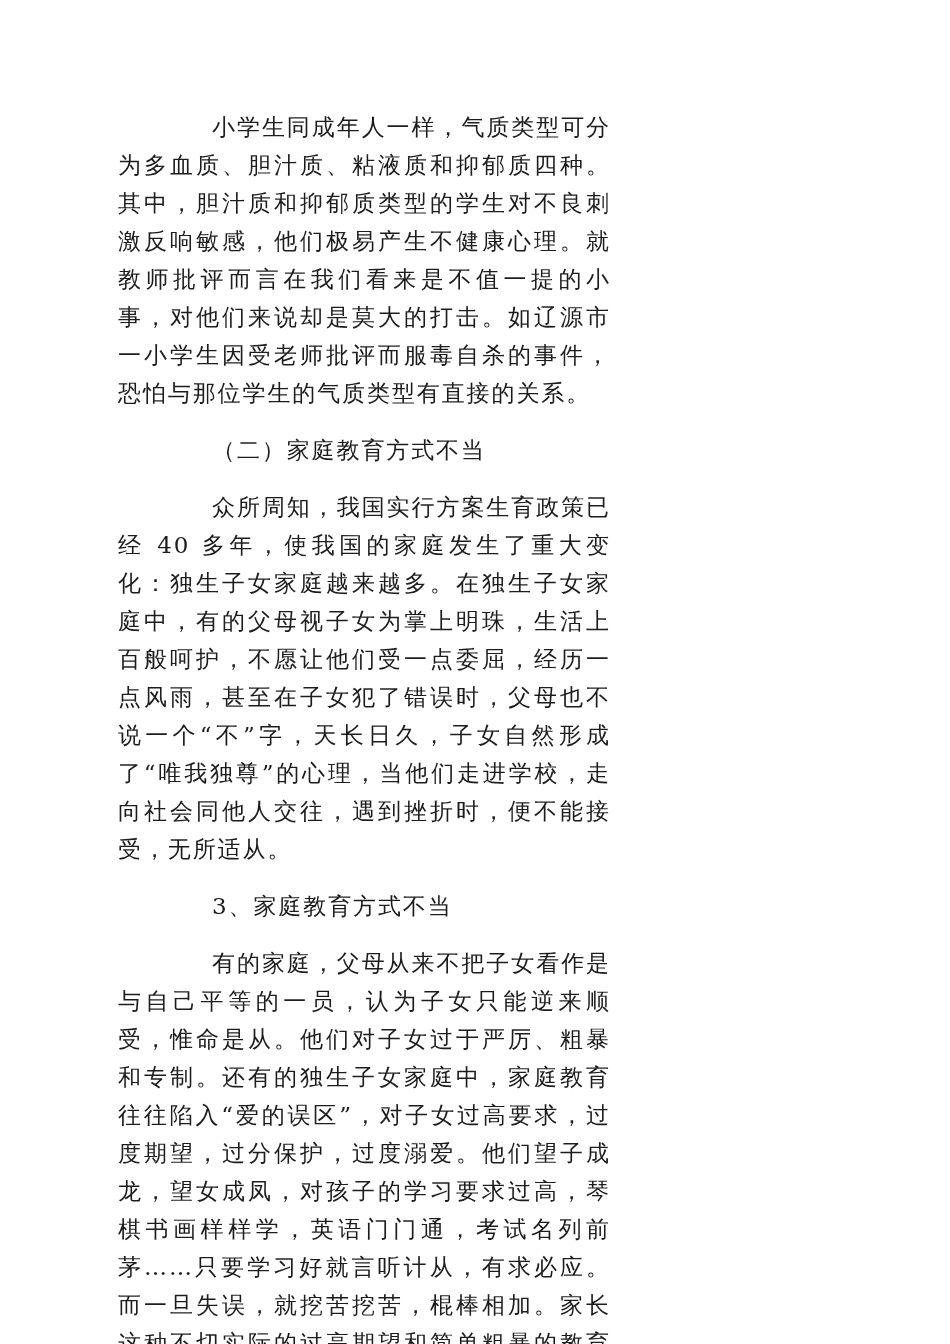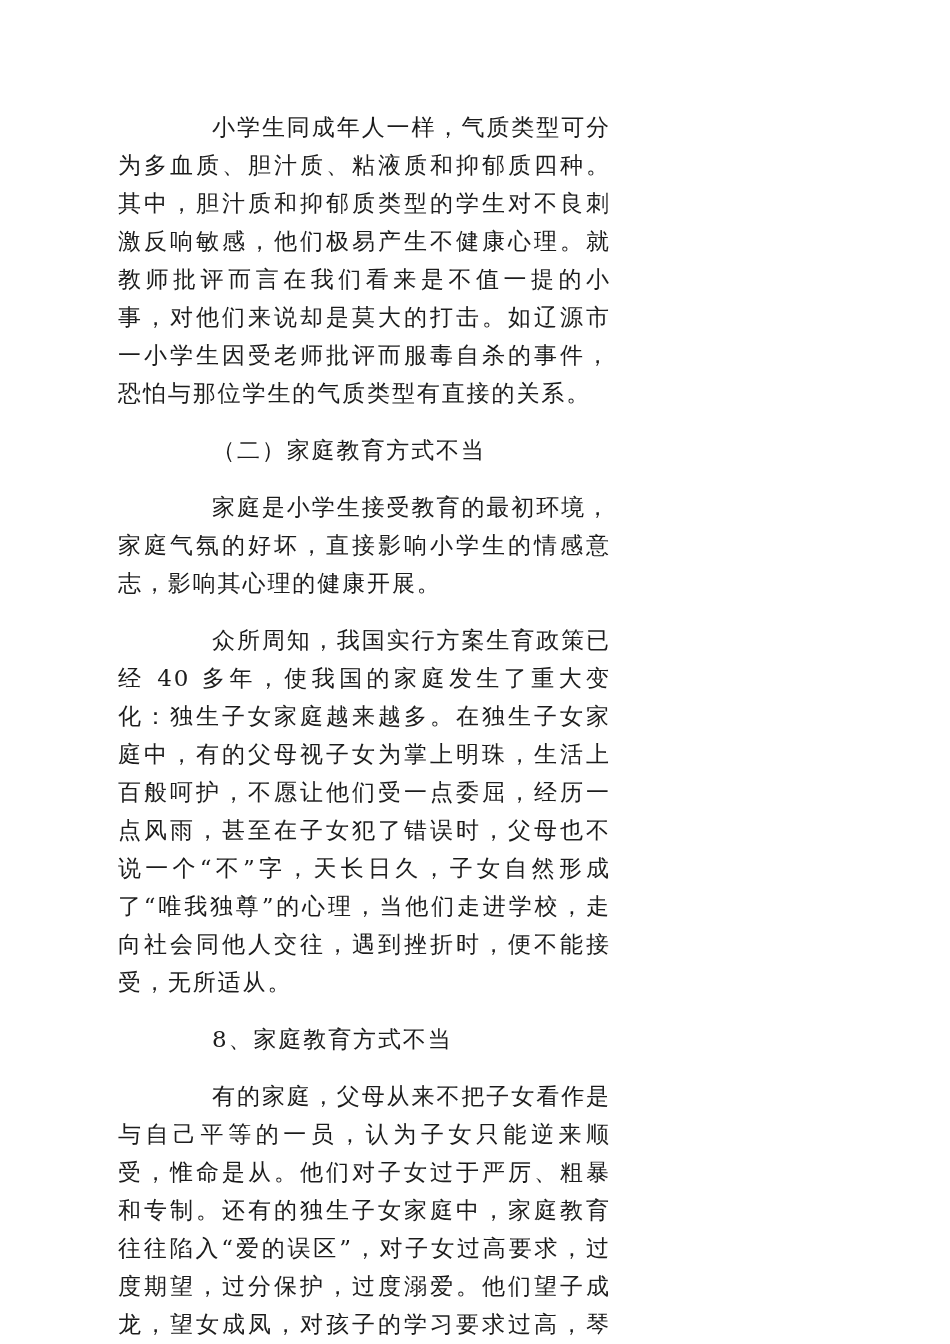--- a/index.html
+++ b/index.html
@@ -31,17 +31,16 @@
   .block:last-child {
     margin-bottom: 0;
   }
 </style>
 </head>
 <body>
 
 <div class="page">
   <p class="block">小学生同成年人一样，气质类型可分为多血质、胆汁质、粘液质和抑郁质四种。其中，胆汁质和抑郁质类型的学生对不良刺激反响敏感，他们极易产生不健康心理。就教师批评而言在我们看来是不值一提的小事，对他们来说却是莫大的打击。如辽源市一小学生因受老师批评而服毒自杀的事件，恐怕与那位学生的气质类型有直接的关系。</p>
   <p class="block">（二）家庭教育方式不当</p>
-  <p class="block">家庭是小学生接受教育的最初环境，家庭气氛的好坏，直接影响小学生的情感意志，影响其心理的健康开展。</p>
   <p class="block">众所周知，我国实行方案生育政策已经 40 多年，使我国的家庭发生了重大变化：独生子女家庭越来越多。在独生子女家庭中，有的父母视子女为掌上明珠，生活上百般呵护，不愿让他们受一点委屈，经历一点风雨，甚至在子女犯了错误时，父母也不说一个“不”字，天长日久，子女自然形成了“唯我独尊”的心理，当他们走进学校，走向社会同他人交往，遇到挫折时，便不能接受，无所适从。</p>
-  <p class="block">8、家庭教育方式不当</p>
+  <p class="block">3、家庭教育方式不当</p>
   <p class="block">有的家庭，父母从来不把子女看作是与自己平等的一员，认为子女只能逆来顺受，惟命是从。他们对子女过于严厉、粗暴和专制。还有的独生子女家庭中，家庭教育往往陷入“爱的误区”，对子女过高要求，过度期望，过分保护，过度溺爱。他们望子成龙，望女成凤，对孩子的学习要求过高，琴棋书画样样学，英语门门通，考试名列前茅……只要学习好就言听计从，有求必应。而一旦失误，就挖苦挖苦，棍棒相加。家长这种不切实际的过高期望和简单粗暴的教育方法，使子女的自尊心受到损害，独立性受到压抑，加上彼此间生活观，价值观等存在差异，很容易造成父母和孩子间关系紧张，隔膜加剧，使子女形成对抗、疑惧、害怕等消极心理品质，诱发心理问题。</p>
 </div>
 
 </body></html>

